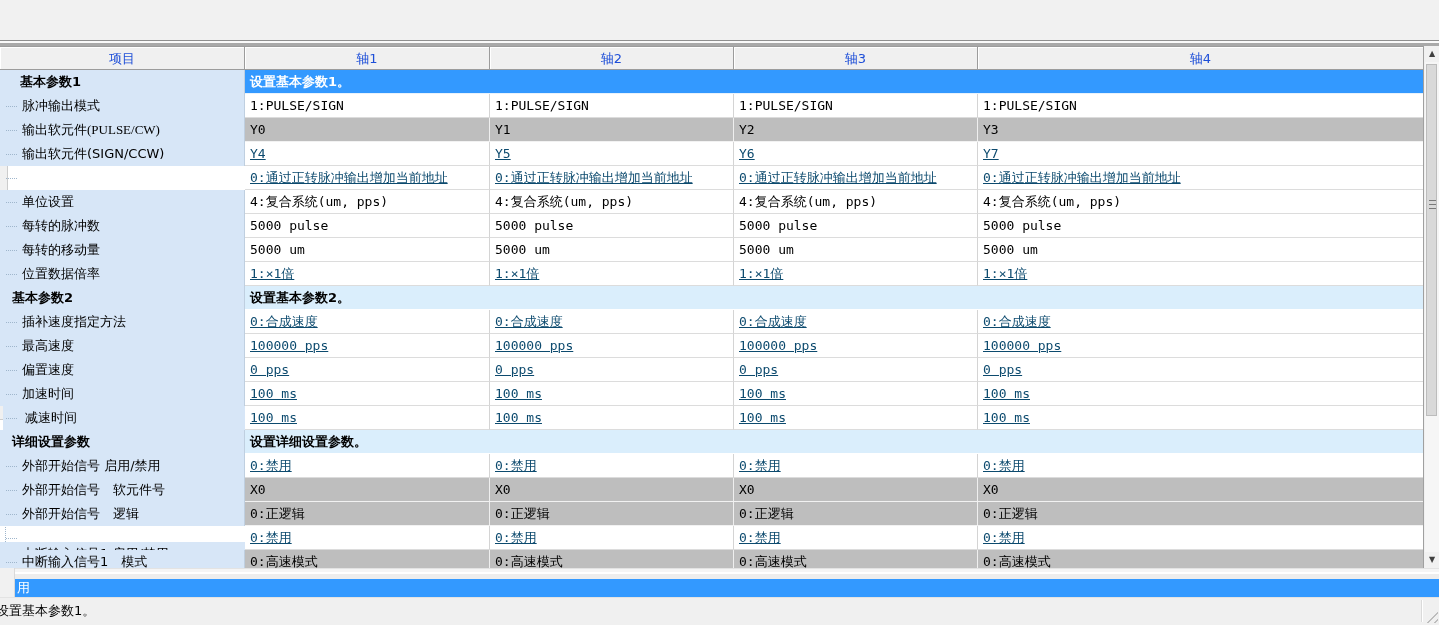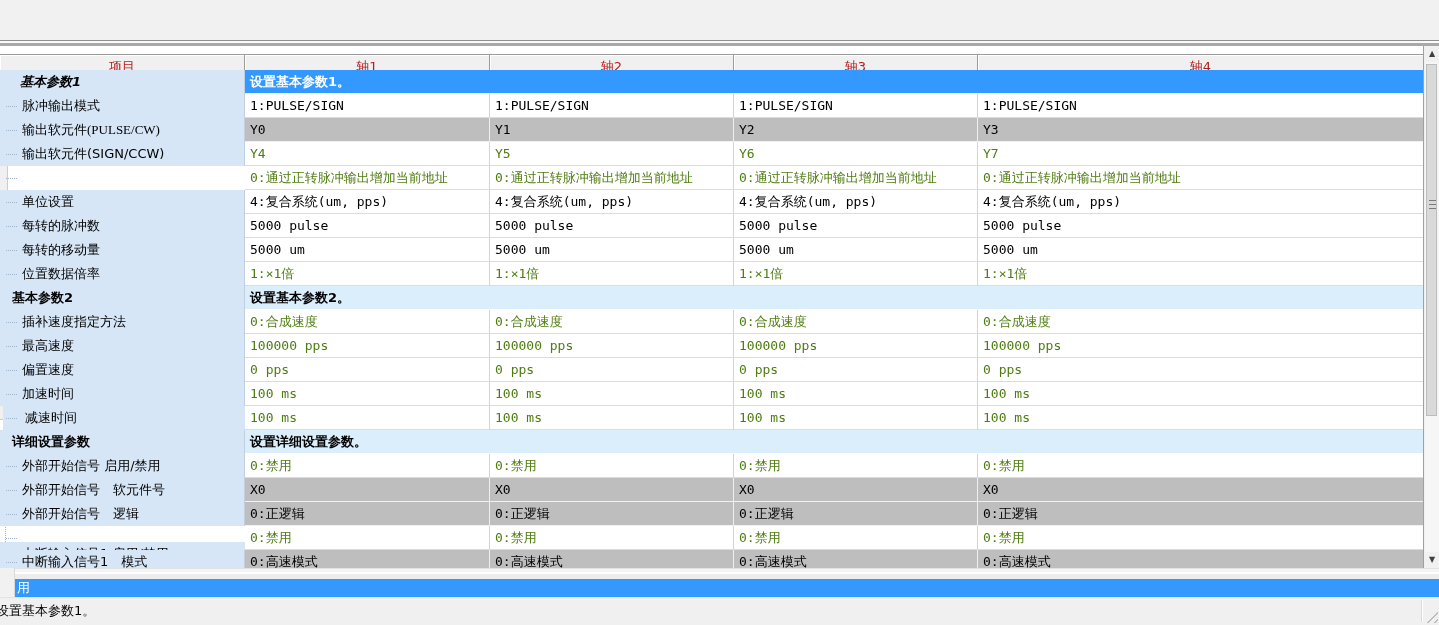--- a/index.html
+++ b/index.html
@@ -7,33 +7,33 @@
           font-family:"DejaVu Sans","Liberation Sans",sans-serif;background:#f0f0f0;}
 
   
   #top-panel{position:absolute;left:0;top:0;width:1439px;height:40px;background:#f1f1f1;}
   #splitter{position:absolute;left:0;top:40px;width:1439px;height:6px;
             background:linear-gradient(#8f8f8f 0 1px,#fafafa 1px 3px,#a9a9a9 3px 6px);}
 
   
   #grid{position:absolute;left:0;top:46px;width:1424px;height:522px;background:#ffffff;
         border-right:1px solid #a0a0a0;box-sizing:border-box;overflow:hidden;}
-  .hcell{position:absolute;top:8px;height:24px;box-sizing:border-box;background:#f0f0f0;
+  .hcell{position:absolute;top:0;height:24px;box-sizing:border-box;background:#f0f0f0;
          border-right:1px solid #9c9c9c;border-bottom:1px solid #9c9c9c;border-top:1px solid #9c9c9c;
          box-shadow:inset 1px 1px 0 #ffffff;
-         font-size:13px;color:#b91c1c;text-align:center;line-height:23px;}
+         font-size:13px;color:#1d4ed8;text-align:center;line-height:23px;}
   .cell{position:absolute;height:24px;box-sizing:border-box;line-height:23px;font-size:13px;
         padding-left:5px;white-space:nowrap;overflow:hidden;}
   .icell{background:#d7e6f7;border-right:1px solid #bfcfe0;color:#000;}
   .icell.group{font-weight:bold;padding-left:12px;}
-  .icell.group.selected{font-style:italic;padding-left:20px;}
+  .icell.group.selected{padding-left:20px;}
   .icell.child{padding-left:22px;}
   .vcell{font-family:"DejaVu Sans Mono","DejaVu Sans","Liberation Mono",monospace;
          border-right:1px solid #d4d4d4;border-bottom:1px solid #dcdcdc;background:#ffffff;color:#000;}
-  .vcell.blue{color:#4d7c0f;}
+  .vcell.blue{color:#0c4a6e;text-decoration:underline;}
   .vcell.gray{background:#bebebe;border-right-color:#efefef;border-bottom-color:#f2f2f2;}
   .span-section{background:#daeefc;color:#000;font-weight:bold;border-bottom:1px solid #ffffff;}
   .span-selected{background:#3399ff;color:#ffffff;font-weight:bold;border-bottom:1px solid #e8f2fc;}
 
   
   #tree-vline{position:absolute;left:5px;top:36px;width:0;height:480px;border-left:1px dotted #9fb6cc;}
   .tree-hline{position:absolute;left:6px;width:11px;height:0;border-top:1px dotted #9fb6cc;}
   #tree-collapse{position:absolute;left:1px;top:32px;width:9px;height:9px;background:#ffffff;
                  border:1px solid #7a7a7a;font-size:9px;line-height:8px;text-align:center;color:#000;
                  font-family:"DejaVu Sans Mono",monospace;}

